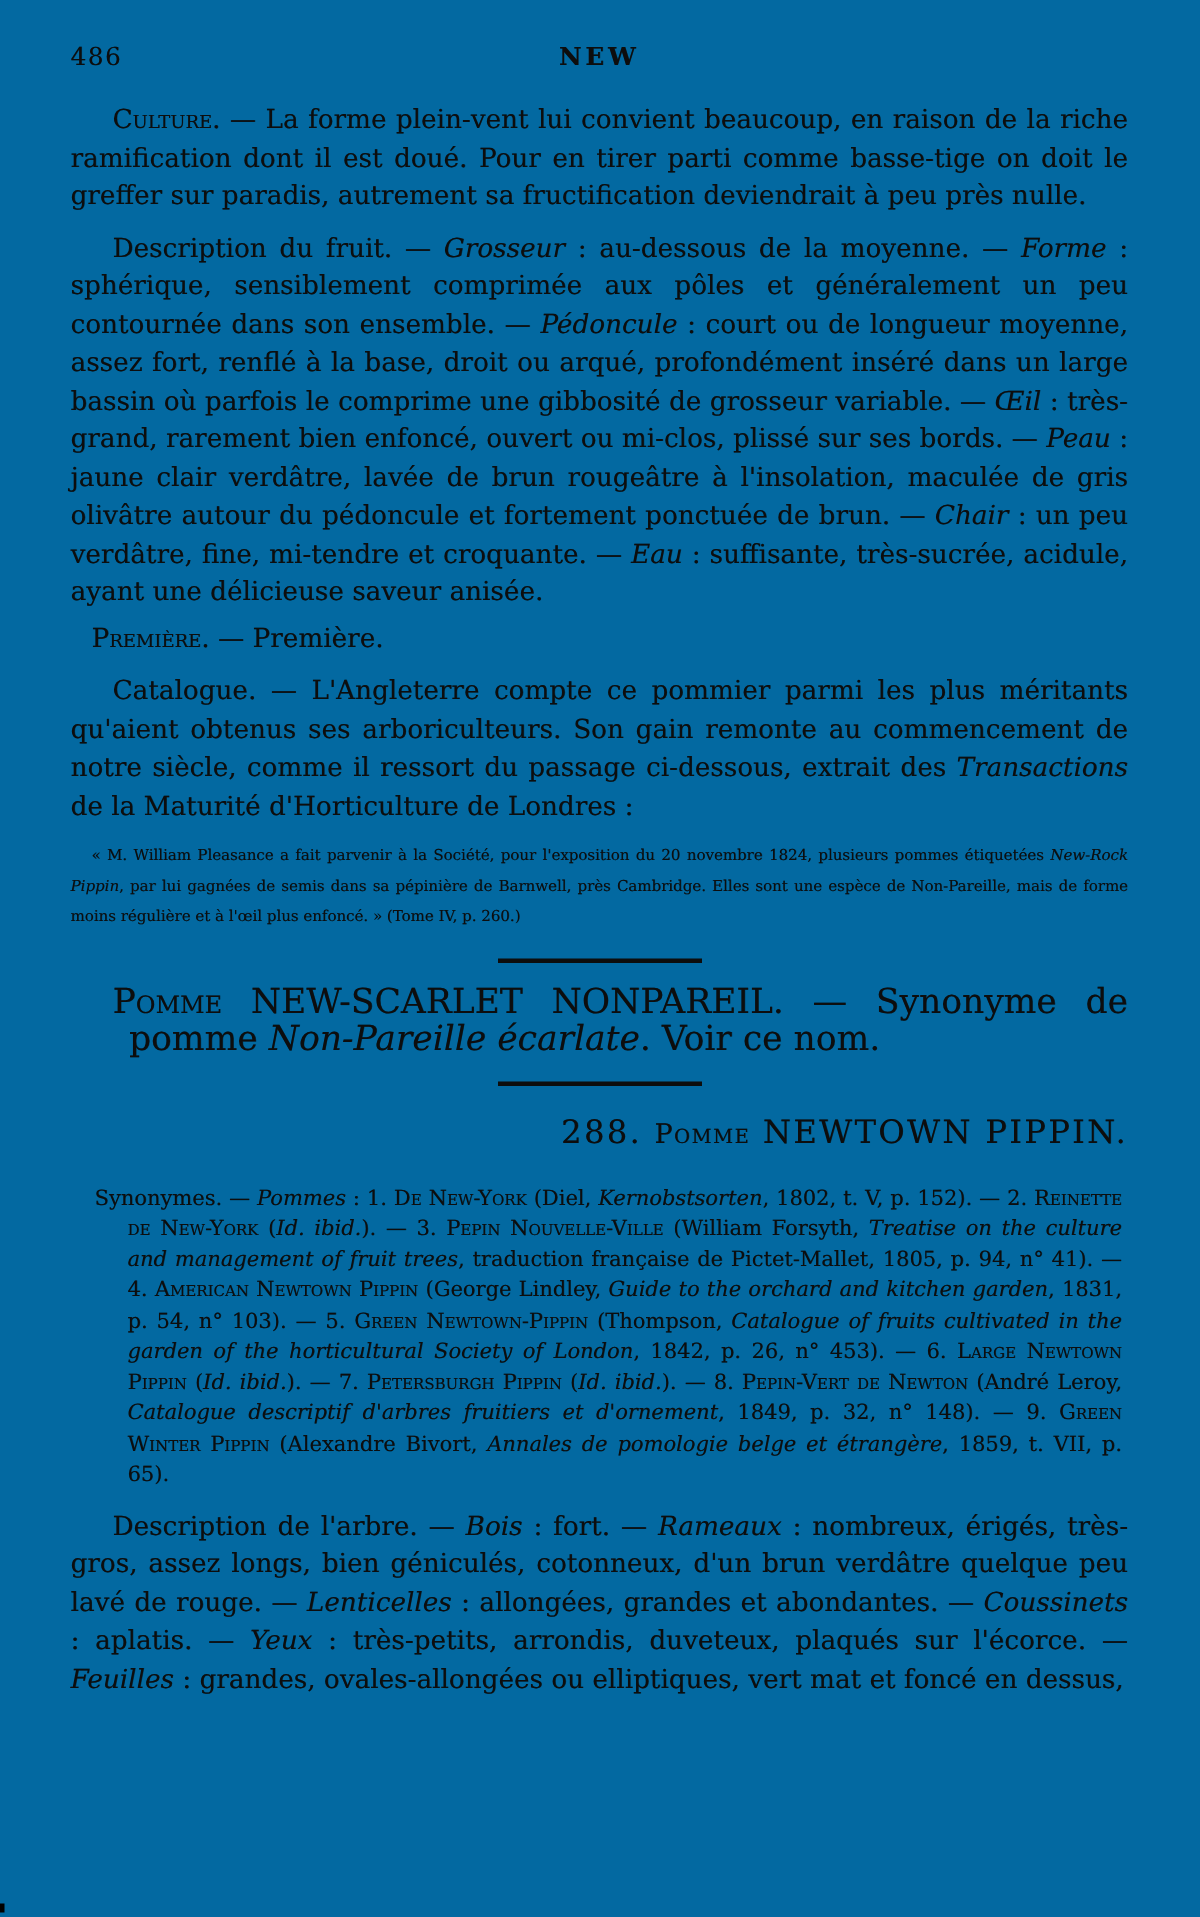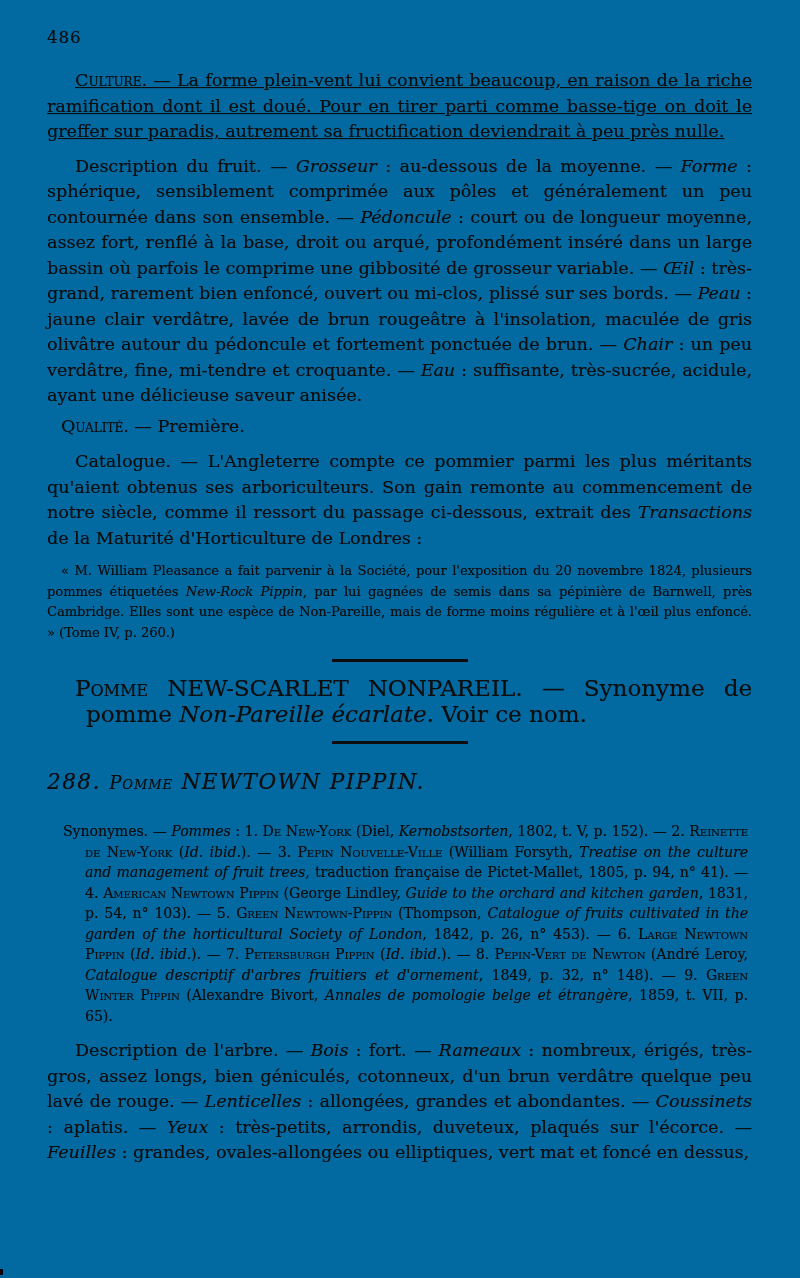--- a/index.html
+++ b/index.html
@@ -21,51 +21,50 @@
   }
   .running-header .left{flex:0 0 120px;text-align:left;letter-spacing:1px;}
   .running-header .center{flex:1;text-align:center;letter-spacing:2.5px;font-weight:bold;}
   .running-header .right{flex:0 0 120px;}
   p{margin:0;}
   .para{
     font-size:17.5px;line-height:25.5px;
     text-align:justify;
     text-indent:28px;
   }
-  .mt-culture{margin-top:20px;text-decoration:underline;}
+  .mt-culture{margin-top:20px;}
   .mt-desc{margin-top:9px;}
   .mt-mat{margin-top:8px;}
   .mt-qual{margin-top:5px;}
   .mt-hist{margin-top:10px;}
   .smallline{font-size:17.5px;line-height:25.5px;text-indent:14px;}
   .quote{
-    font-size:13px;line-height:20.5px;
+    font-size:10px;line-height:20.5px;
     text-align:justify;
     margin-top:10px;
     text-indent:14px;
   }
   .variete{margin-top:10px;}
   .divider{
     width:136px;height:3px;background:#0d0d0d;
     margin:16px auto 0 auto;
   }
   .divider.second{margin-top:14px;}
   .scarlet{
     margin-top:14px;
     font-size:23px;line-height:25.5px;
     text-align:justify;
     padding-left:39px;text-indent:-11px;
   }
   .article-title{
     margin-top:18px;
-    text-align:left;
-    font-size:21.5px;line-height:40px;
+    text-align:right;
+    font-size:21.5px;line-height:28px;
     letter-spacing:1.5px;
     white-space:nowrap;
-    font-style:italic;
   }
   .article-title .sc{font-size:18px;letter-spacing:1px;}
   .synonymes{
     margin-top:18px;
     font-size:14px;line-height:20.5px;
     text-align:justify;
     padding-left:38px;text-indent:-22px;
     margin-right:4px;
   }
   .arbre{margin-top:12px;}
@@ -78,29 +77,30 @@
     width:3px;height:6px;background:#000;
   }
 </style>
 </head>
 <body>
 
 <div class="page">
 
   <div class="running-header">
     <span class="left">486</span>
+    <span class="center">NEW</span>
     <span class="right"></span>
   </div>
 
   <p class="para mt-culture"><span class="sc">Culture</span><span>. — La forme plein-vent lui convient beaucoup, en raison de la riche ramification dont il est doué. Pour en tirer parti comme basse-tige on doit le greffer sur paradis, autrement sa fructification deviendrait à peu près nulle.</span></p>
 
   <p class="para mt-desc"><span class="b">Description du fruit.</span><span> — </span><span class="i">Grosseur</span><span> : au-dessous de la moyenne. — </span><span class="i">Forme</span><span> : sphérique, sensiblement comprimée aux pôles et généralement un peu contournée dans son ensemble. — </span><span class="i">Pédoncule</span><span> : court ou de longueur moyenne, assez fort, renflé à la base, droit ou arqué, profondément inséré dans un large bassin où parfois le comprime une gibbosité de grosseur variable. — </span><span class="i">Œil</span><span> : très-grand, rarement bien enfoncé, ouvert ou mi-clos, plissé sur ses bords. — </span><span class="i">Peau</span><span> : jaune clair verdâtre, lavée de brun rougeâtre à l'insolation, maculée de gris olivâtre autour du pédoncule et fortement ponctuée de brun. — </span><span class="i">Chair</span><span> : un peu verdâtre, fine, mi-tendre et croquante. — </span><span class="i">Eau</span><span> : suffisante, très-sucrée, acidule, ayant une délicieuse saveur anisée.</span></p>
 
 
-  <p class="smallline mt-qual"><span class="sc">Qualité</span><span>. — Première.</span></p>
+  <p class="smallline mt-qual"><span class="sc">Première</span><span>. — Première.</span></p>
 
   <p class="para mt-hist"><span class="b">Catalogue.</span><span> — L'Angleterre compte ce pommier parmi les plus méritants qu'aient obtenus ses arboriculteurs. Son gain remonte au commencement de notre siècle, comme il ressort du passage ci-dessous, extrait des </span><span class="i">Transactions</span><span> de la Maturité d'Horticulture de Londres :</span></p>
 
   <p class="quote"><span>« M. William Pleasance a fait parvenir à la Société, pour l'exposition du 20 novembre 1824, plusieurs pommes étiquetées </span><span class="i">New-Rock Pippin</span><span>, par lui gagnées de semis dans sa pépinière de Barnwell, près Cambridge. Elles sont une espèce de Non-Pareille, mais de forme moins régulière et à l'œil plus enfoncé. » (Tome IV, p. 260.)</span></p>
 
 
   <div class="divider"></div>
 
   <p class="scarlet"><span class="sc">Pomme</span><span> NEW-SCARLET NONPAREIL. — Synonyme de pomme </span><span class="i">Non-Pareille écarlate</span><span>. Voir ce nom.</span></p>
 

